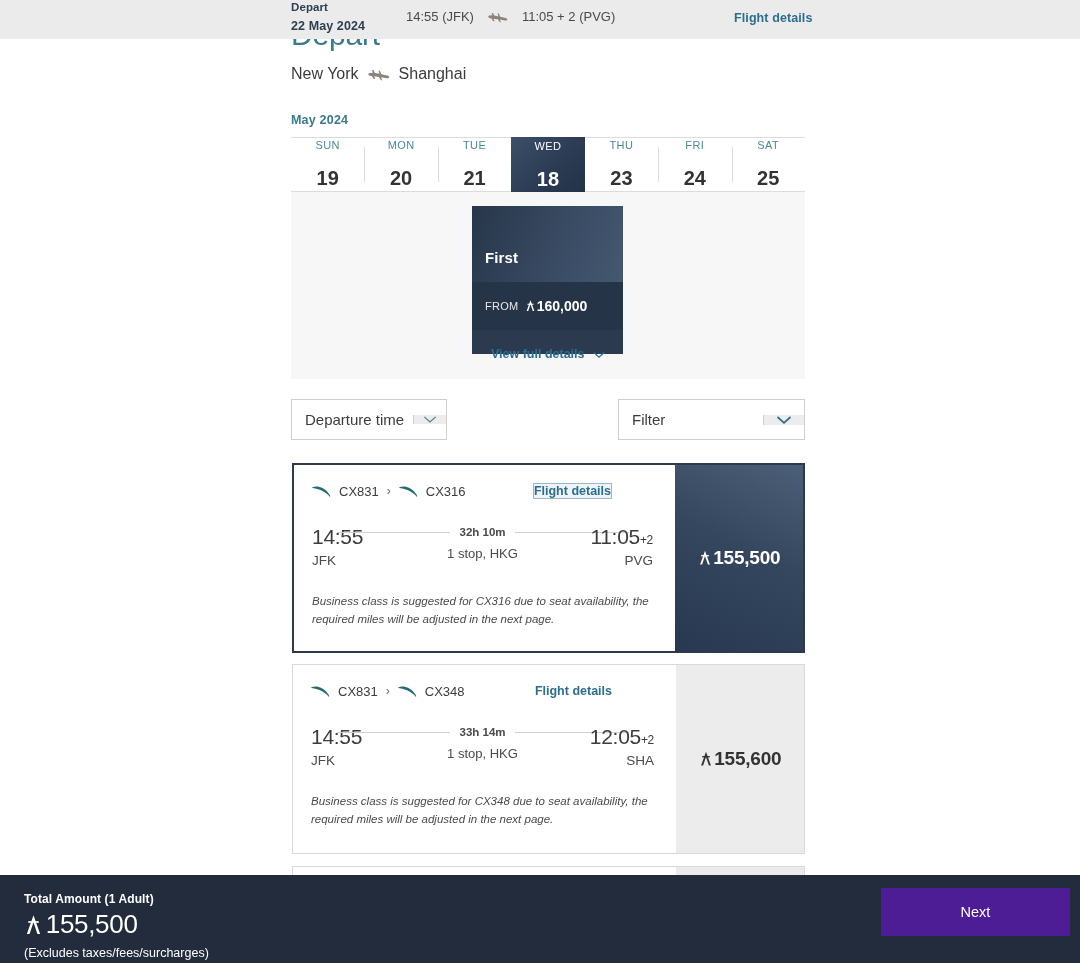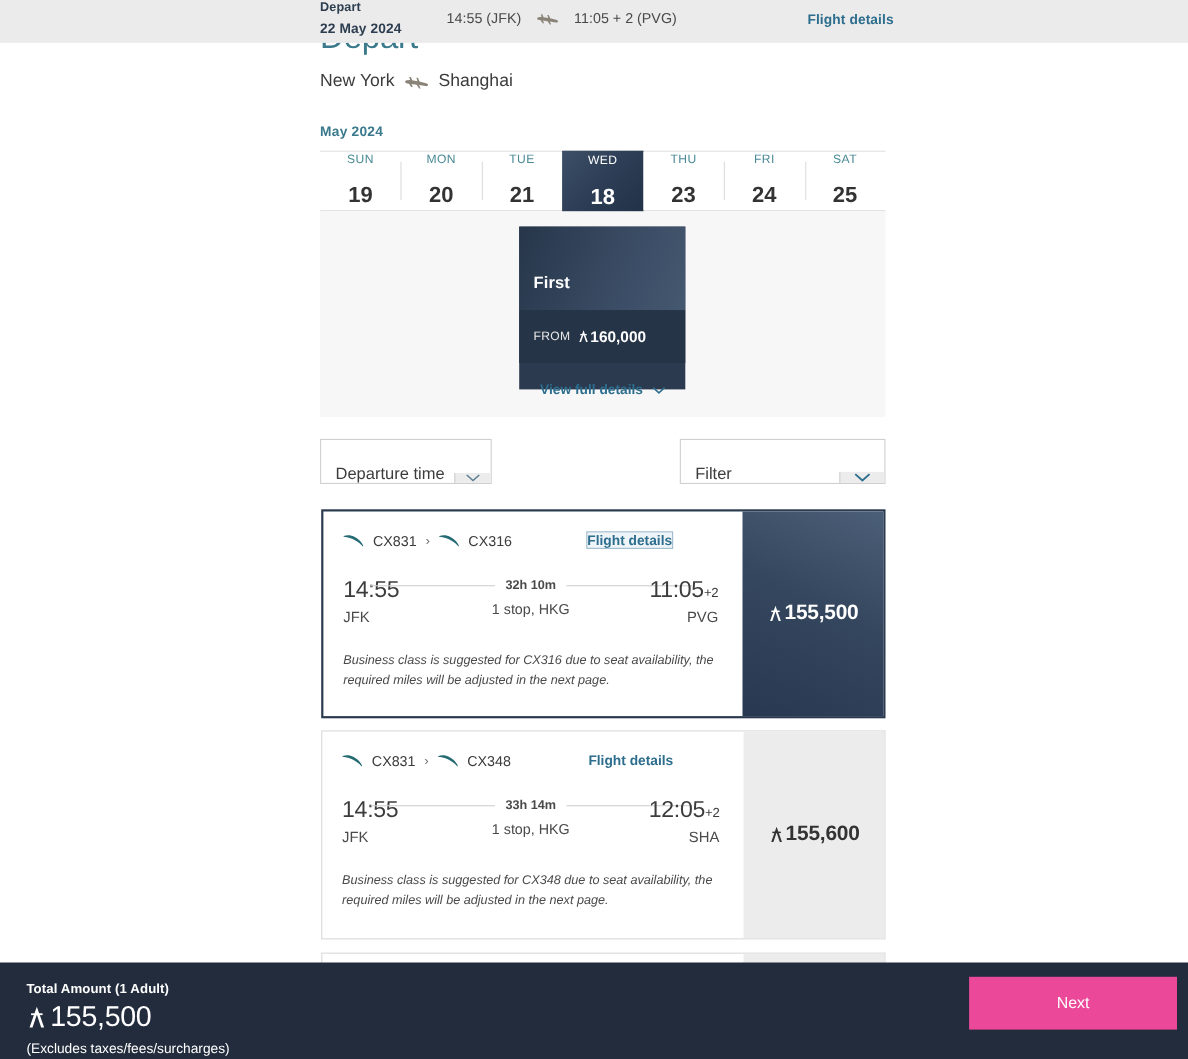--- a/index.html
+++ b/index.html
@@ -109,21 +109,21 @@
   .view-full{
     position:absolute; left:0; top:155px; width:514px;
     text-align:center; font-size:12.5px; font-weight:bold; color:#2d6e8e;
     cursor:pointer;
   }
   .chev{ display:inline-block; margin-left:5px; vertical-align:middle; }
 
   
   .dropdown{
     position:absolute; top:399px; height:41px;
-    display:flex; align-items:flex-end;
+    display:flex; align-items:center;
     border:1px solid #cfcfcf; background:#fff; cursor:pointer;
   }
   .dd-departure{ left:291px; width:156px; }
   .dd-filter{ left:618px; width:187px; }
   .dd-label{
     flex:1; display:flex; align-items:center; padding-left:13px;
     font-size:15px; color:#3c3c3c;
   }
   .dd-arrow{
     width:33px; background:#ececec; border-left:1px solid #cfcfcf;
@@ -212,21 +212,21 @@
     position:absolute; left:24px; top:34px;
     font-size:26px; color:#ffffff; display:flex; align-items:center; gap:3px;
     letter-spacing:-.3px;
   }
   .bb-note{
     position:absolute; left:24px; top:71px;
     font-size:12.5px; color:#ffffff;
   }
   .next-btn{
     position:absolute; left:881px; top:888px; width:189px; height:48px;
-    background:#ec4899; color:#fff; border:none; cursor:pointer;
+    background:#4c1d95; color:#fff; border:none; cursor:pointer;
     font-size:14.5px; font-family:inherit; z-index:70;
   }
 
   
   .am { display:inline-block; width:.72em; height:.95em; vertical-align:-0.06em; }
 </style>
 </head>
 <body>
 
 <div class="page">

